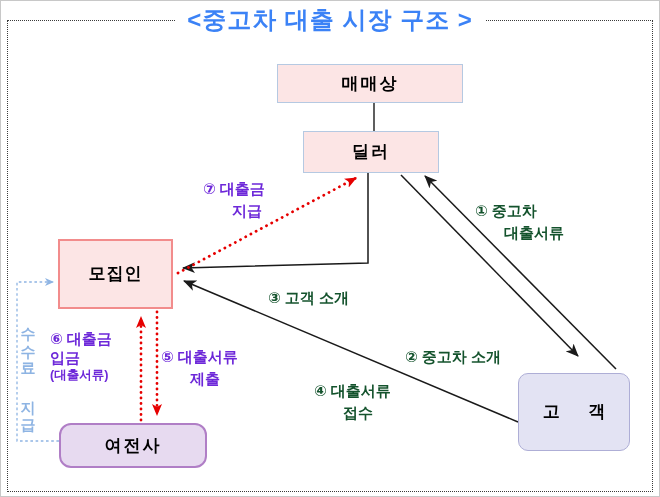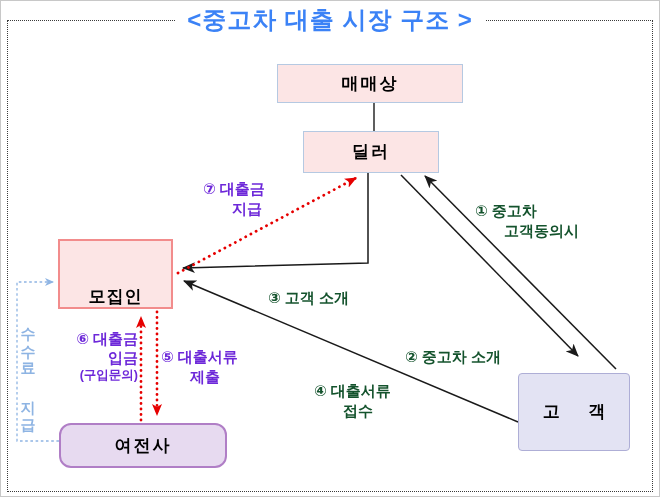--- a/index.html
+++ b/index.html
@@ -16,37 +16,37 @@
     position:absolute;top:3px;left:50%;transform:translateX(-50%);
     background:#ffffff;padding:0 12px;white-space:nowrap;
     font-size:24px;font-weight:bold;color:#3b82f6;letter-spacing:1px;
   }
   svg.wires{position:absolute;left:0;top:0;width:660px;height:497px;pointer-events:none;}
   .box{
     position:absolute;display:flex;flex-direction:column;align-items:center;justify-content:center;
     font-weight:bold;color:#000;box-sizing:border-box;text-align:center;line-height:1.25;
   }
   .sq{background:#fce5e5;border:1.6px solid #b5c9e2;font-size:17px;letter-spacing:2px;}
-  .sq2{background:#fce5e5;border:2px solid #f28c8c;font-size:17px;letter-spacing:1px;justify-content:flex-end;}
+  .sq2{background:#fce5e5;border:2px solid #f28c8c;font-size:17px;letter-spacing:1px;}
   #node-maemaesang{left:270px;top:63px;width:186px;height:39px;margin-left:6px;}
   #node-dealer{left:302px;top:130px;width:136px;height:42px;}
   #node-mojipin{left:57px;top:238px;width:115px;height:70px;}
   #node-yeojeonsa{
-    left:58px;top:422px;width:168px;height:45px;border-radius:12px;
+    left:58px;top:422px;width:148px;height:45px;border-radius:12px;
     background:#e7daf0;border:2px solid #b07ec6;font-size:17px;letter-spacing:2px;
   }
   #node-customer{
-    left:517px;top:372px;width:112px;height:78px;border-radius:4px;
+    left:517px;top:372px;width:112px;height:78px;border-radius:10px;
     background:#e3e3f3;border:1.6px solid #aeaed6;font-size:17px;letter-spacing:12px;
     padding-left:12px;
   }
   .flabel{position:absolute;font-size:15px;font-weight:bold;color:#14532d;line-height:22px;white-space:nowrap;}
-  .flabel .ind{padding-left:29px;display:block;font-family:Liberation Mono, monospace;}
+  .flabel .ind{padding-left:29px;display:block;}
   .red{color:#6d28d9;}
-  #label-f6{text-align:right;width:88px;line-height:19px;white-space:normal;}
+  #label-f6{text-align:left;width:88px;line-height:19px;white-space:normal;}
   #label-f6 .small{font-size:12.5px;line-height:16px;display:block;}
   #label-f6 .l2{display:block;}
   #label-fee{
     position:absolute;left:17px;top:315px;width:20px;
     writing-mode:vertical-rl;text-orientation:upright;
     color:#8eb4e3;font-size:15px;font-weight:bold;letter-spacing:3px;line-height:20px;
   }
 </style>
 </head>
 <body>
@@ -104,21 +104,21 @@
   <div class="box" id="node-yeojeonsa">
     <span>여전사</span>
   </div>
 
   <div class="box" id="node-customer">
     <span>고 객</span>
   </div>
 
   <div class="flabel" id="label-f1" style="left:474px;top:199px;">
     <span>① 중고차</span>
-    <span class="ind">고객동의시</span>
+    <span class="ind">대출서류</span>
   </div>
 
   <div class="flabel" id="label-f2" style="left:404px;top:297px;margin-top:48px;">
     <span>② 중고차 소개</span>
   </div>
 
   <div class="flabel" id="label-f3" style="left:267px;top:277px;margin-top:9px;">
     <span>③ 고객 소개</span>
   </div>
 
@@ -128,21 +128,21 @@
   </div>
 
   <div class="flabel red" id="label-f5" style="left:160px;top:345px;">
     <span>⑤ 대출서류</span>
     <span class="ind">제출</span>
   </div>
 
   <div class="flabel red" id="label-f6" style="left:49px;top:328px;">
     <span>⑥ 대출금</span>
     <span class="l2">입금</span>
-    <span class="small">(구입문의)</span>
+    <span class="small">(대출서류)</span>
   </div>
 
   <div class="flabel red" id="label-f7" style="left:202px;top:177px;">
     <span>⑦ 대출금</span>
     <span class="ind">지급</span>
   </div>
 
   <div id="label-fee">수수료 지급</div>
 
 </div>

